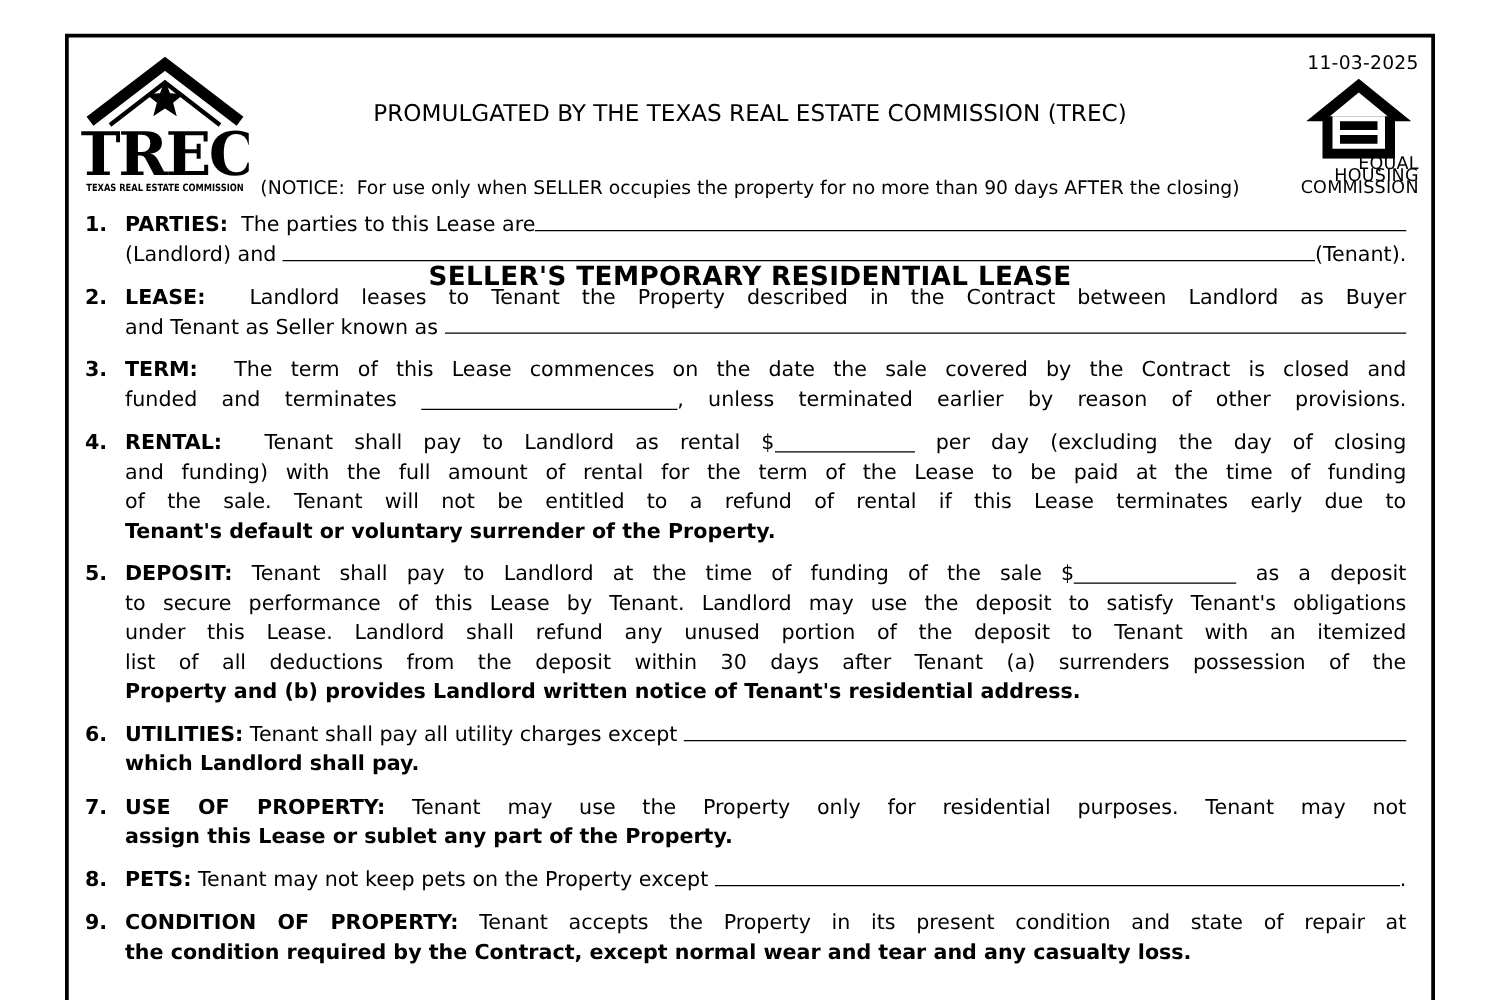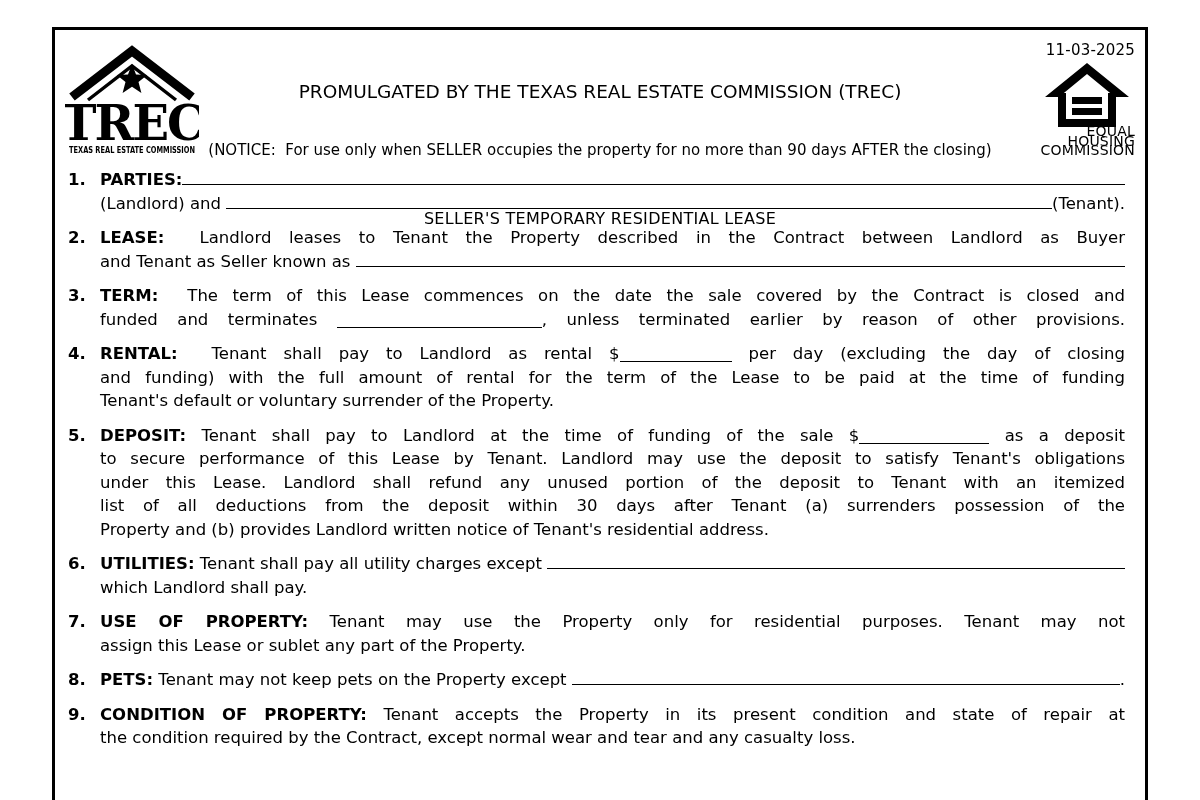--- a/index.html
+++ b/index.html
@@ -8,29 +8,29 @@
          border:3px solid #000;box-sizing:border-box;background:#fff;}
   
   .header{position:relative;height:138px;}
   .trec-logo{position:absolute;left:10px;top:10px;}
   .right-col{position:absolute;right:10px;top:11px;width:96px;text-align:right;}
   .rev-date{font-size:15px;letter-spacing:0.2px;margin-bottom:4px;}
   .eho-caption{font-size:14px;font-weight:normal;line-height:9.5px;letter-spacing:0.2px;}
   .center-head{text-align:center;padding-top:13px;white-space:pre-wrap;}
   .promulgated{font-size:18.5px;line-height:22px;}
   .notice{font-size:15px;line-height:19px;}
-  .doc-title{font-size:16px;font-weight:normal;letter-spacing:0.3px;margin-top:11px;}
+  .doc-title{font-size:21px;font-weight:bold;letter-spacing:0.3px;margin-top:11px;}
   
   .content{padding:0 20px 0 13px;font-size:16.5px;}
   .item{display:flex;margin-bottom:11px;}
   .num{width:32px;flex:0 0 32px;font-weight:bold;line-height:23.5px;}
   .body{flex:1 1 auto;min-width:0;}
   .line{line-height:23.5px;white-space:pre-wrap;}
   .line.j{text-align:justify;text-align-last:justify;}
-  .line.l{text-align:left;}
+  .line.l{text-align:left;font-weight:bold;}
   .line.f{display:flex;align-items:baseline;}
   .line.f span,.line.f b{white-space:pre;flex:0 0 auto;}
   .fillline{flex:1 1 auto !important;border-bottom:1.5px solid #000;height:16px;
             align-self:baseline;margin-bottom:-3px;}
   .blank{display:inline-block;border-bottom:1.5px solid #000;height:14px;
          vertical-align:baseline;margin-bottom:-3px;}
 </style>
 </head>
 <body>
 
@@ -66,21 +66,21 @@
         <div>HOUSING</div>
         <div>COMMISSION</div>
       </div>
     </div>
   </div>
 
   <div class="content">
       <div class="item">
         <div class="num">1.</div>
         <div class="body">
-          <div class="line f"><b>PARTIES:</b><span class="fillline"></span></div>
+          <div class="line f"><b>PARTIES:</b><span>  The parties to this Lease are</span><span class="fillline"></span></div>
           <div class="line f"><span>(Landlord) and </span><span class="fillline"></span><span>(Tenant).</span></div>
         </div>
       </div>
       <div class="item">
         <div class="num">2.</div>
         <div class="body">
           <div class="line j"><b>LEASE:</b><span>  Landlord leases to Tenant the Property described in the Contract between Landlord as Buyer</span></div>
           <div class="line f"><span>and Tenant as Seller known as </span><span class="fillline"></span></div>
         </div>
       </div>
@@ -89,20 +89,21 @@
         <div class="body">
           <div class="line j"><b>TERM:</b><span>  The term of this Lease commences on the date the sale covered by the Contract is closed and</span></div>
           <div class="line j"><span>funded and terminates </span><span class="blank" style="width: 205px;"></span><span>, unless terminated earlier by reason of other provisions.</span></div>
         </div>
       </div>
       <div class="item">
         <div class="num">4.</div>
         <div class="body">
           <div class="line j"><b>RENTAL:</b><span>  Tenant shall pay to Landlord as rental $</span><span class="blank" style="width: 112px;"></span><span> per day (excluding the day of closing</span></div>
           <div class="line j"><span>and funding) with the full amount of rental for the term of the Lease to be paid at the time of funding</span></div>
+          <div class="line j"><span>of the sale. Tenant will not be entitled to a refund of rental if this Lease terminates early due to</span></div>
           <div class="line l"><span>Tenant's default or voluntary surrender of the Property.</span></div>
         </div>
       </div>
       <div class="item">
         <div class="num">5.</div>
         <div class="body">
           <div class="line j"><b>DEPOSIT:</b><span> Tenant shall pay to Landlord at the time of funding of the sale $</span><span class="blank" style="width: 130px;"></span><span> as a deposit</span></div>
           <div class="line j"><span>to secure performance of this Lease by Tenant. Landlord may use the deposit to satisfy Tenant's obligations</span></div>
           <div class="line j"><span>under this Lease. Landlord shall refund any unused portion of the deposit to Tenant with an itemized</span></div>
           <div class="line j"><span>list of all deductions from the deposit within 30 days after Tenant (a) surrenders possession of the</span></div>

